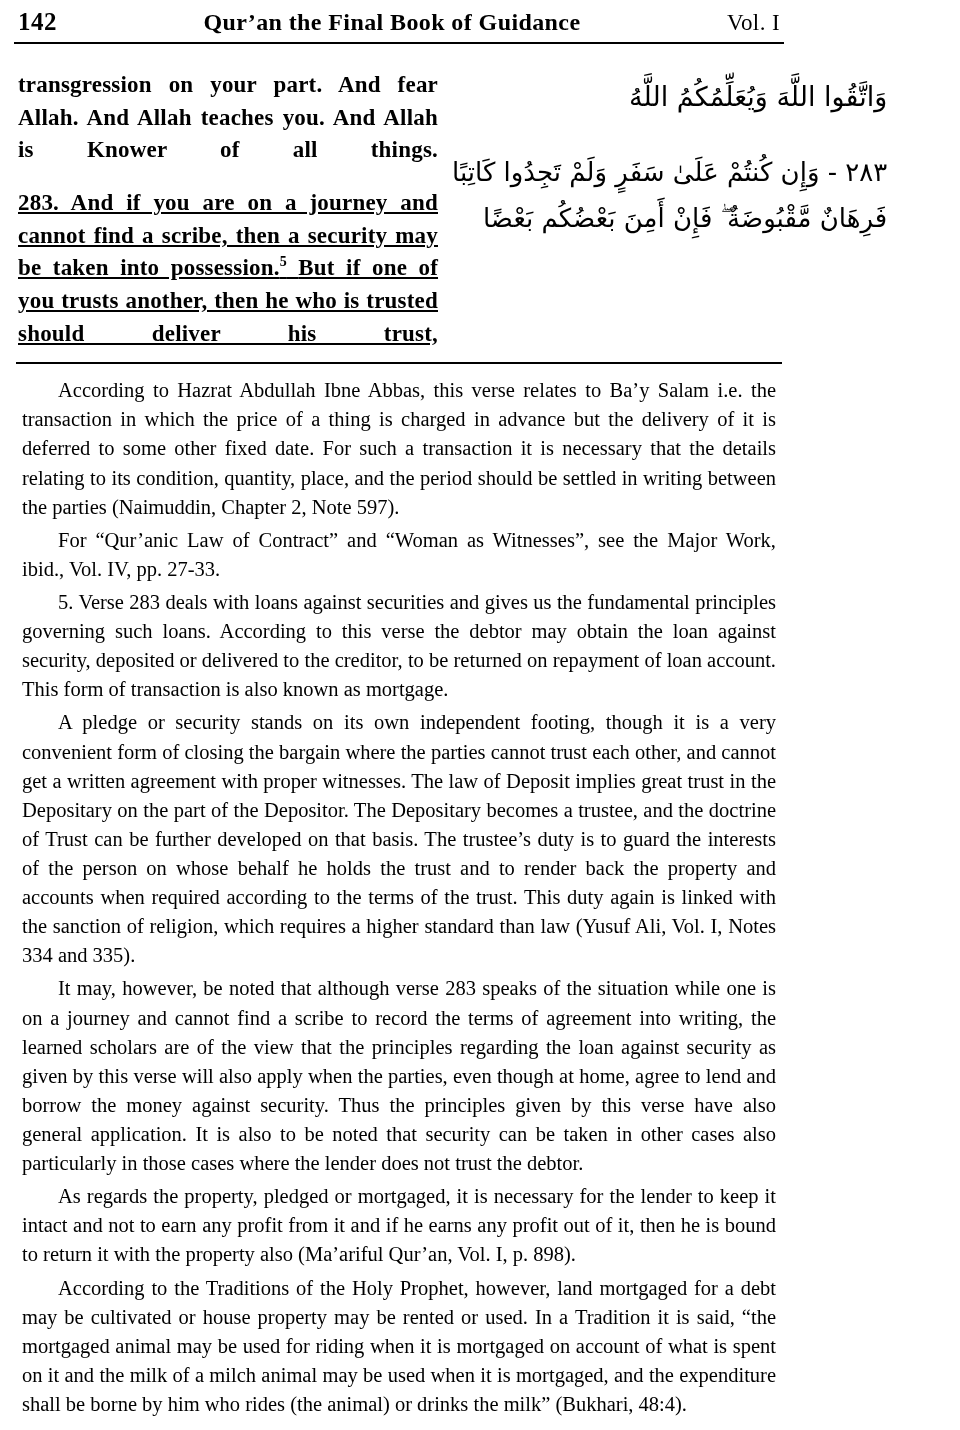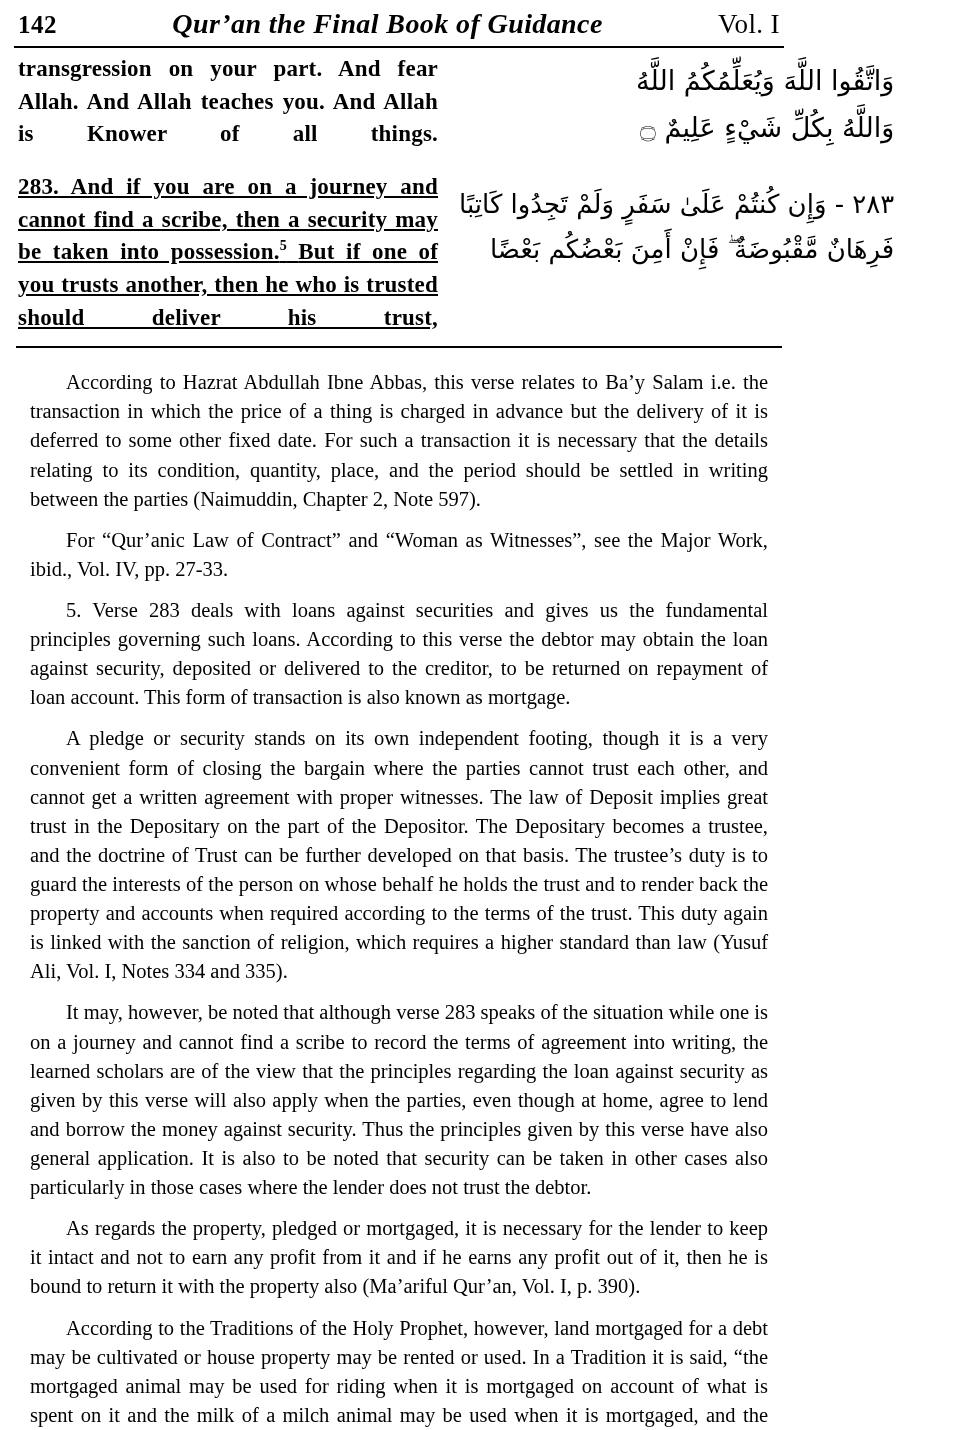--- a/index.html
+++ b/index.html
@@ -28,43 +28,41 @@
     align-items: baseline;
     justify-content: space-between;
     padding: 0 4px 4px 4px;
   }
   .header-page-number {
     font-size: 25px;
     font-weight: bold;
     letter-spacing: 0.5px;
   }
   .header-title {
-    font-size: 28px;
-    font-style: italic;
+    font-size: 24px;
     font-weight: bold;
     letter-spacing: 0.4px;
     white-space: nowrap;
   }
   .header-volume {
-    font-size: 27px;
+    font-size: 23px;
     letter-spacing: 0.4px;
   }
   .rule-thick {
     border: none;
     border-top: 2px solid #000;
     margin: 2px 0 0 0;
   }
 
   
   .scripture {
     display: flex;
     flex-direction: row;
     align-items: flex-start;
-    padding: 5px 4px 0 4px;
-    gap: 7px;
+    padding: 25px 4px 0 4px;
   }
   .translation-col {
     width: 420px;
     flex: 0 0 420px;
     padding-right: 10px;
   }
   .arabic-col {
     flex: 1 1 auto;
     text-align: right;
     direction: rtl;
@@ -105,21 +103,21 @@
   }
 
   
   .commentary {
     padding: 8px 4px 0 4px;
     font-size: 20.5px;
     line-height: 1.42;
     text-align: justify;
   }
   .commentary p {
-    margin: 12px;
+    margin: 4px;
     text-indent: 36px;
   }
 </style>
 </head>
 <body>
 
 <div class="page">
 
   <div class="header">
     <div class="header-page-number">142</div>
@@ -130,33 +128,32 @@
 
   <div class="scripture">
 
     <div class="translation-col">
       <p class="verse-en">transgression on your part. And fear Allah. And Allah teaches you. And Allah is Knower of all things.</p>
       <p class="verse-en last"><span>283. And if you are on a journey and cannot find a scribe, then a security may be taken into possession.</span><sup>5</sup> <span>But if one of you trusts another, then he who is trusted should deliver his trust,</span></p>
     </div>
 
     <div class="arabic-col">
       <p class="arabic-line sm">وَاتَّقُوا اللَّهَ وَيُعَلِّمُكُمُ اللَّهُ</p>
-      <p class="arabic-line sm">وَاللَّهُ بِكُلِّ شَيْءٍ عَلِيمٌ ۝</p>
       <div class="arabic-gap"></div>
       <p class="arabic-line">٢٨٣ - وَإِن كُنتُمْ عَلَىٰ سَفَرٍ وَلَمْ تَجِدُوا كَاتِبًا</p>
       <p class="arabic-line">فَرِهَانٌ مَّقْبُوضَةٌ ۖ فَإِنْ أَمِنَ بَعْضُكُم بَعْضًا</p>
     </div>
 
   </div>
 
   <hr class="rule-thin">
 
   <div class="commentary">
     <p>According to Hazrat Abdullah Ibne Abbas, this verse relates to Ba’y Salam i.e. the transaction in which the price of a thing is charged in advance but the delivery of it is deferred to some other fixed date. For such a transaction it is necessary that the details relating to its condition, quantity, place, and the period should be settled in writing between the parties (Naimuddin, Chapter 2, Note 597).</p>
     <p>For “Qur’anic Law of Contract” and “Woman as Witnesses”, see the Major Work, ibid., Vol. IV, pp. 27-33.</p>
     <p>5.      Verse 283 deals with loans against securities and gives us the fundamental principles governing such loans. According to this verse the debtor may obtain the loan against security, deposited or delivered to the creditor, to be returned on repayment of loan account. This form of transaction is also known as mortgage.</p>
     <p>A pledge or security stands on its own independent footing, though it is a very convenient form of closing the bargain where the parties cannot trust each other, and cannot get a written agreement with proper witnesses. The law of Deposit implies great trust in the Depositary on the part of the Depositor. The Depositary becomes a trustee, and the doctrine of Trust can be further developed on that basis. The trustee’s duty is to guard the interests of the person on whose behalf he holds the trust and to render back the property and accounts when required according to the terms of the trust. This duty again is linked with the sanction of religion, which requires a higher standard than law (Yusuf Ali, Vol. I, Notes 334 and 335).</p>
     <p>It may, however, be noted that although verse 283 speaks of the situation while one is on a journey and cannot find a scribe to record the terms of agreement into writing, the learned scholars are of the view that the principles regarding the loan against security as given by this verse will also apply when the parties, even though at home, agree to lend and borrow the money against security. Thus the principles given by this verse have also general application. It is also to be noted that security can be taken in other cases also particularly in those cases where the lender does not trust the debtor.</p>
-    <p>As regards the property, pledged or mortgaged, it is necessary for the lender to keep it intact and not to earn any profit from it and if he earns any profit out of it, then he is bound to return it with the property also (Ma’ariful Qur’an, Vol. I, p. 390).</p>
+    <p>As regards the property, pledged or mortgaged, it is necessary for the lender to keep it intact and not to earn any profit from it and if he earns any profit out of it, then he is bound to return it with the property also (Ma’ariful Qur’an, Vol. I, p. 898).</p>
     <p>According to the Traditions of the Holy Prophet, however, land mortgaged for a debt may be cultivated or house property may be rented or used. In a Tradition it is said, “the mortgaged animal may be used for riding when it is mortgaged on account of what is spent on it and the milk of a milch animal may be used when it is mortgaged, and the expenditure shall be borne by him who rides (the animal) or drinks the milk” (Bukhari, 48:4).</p>
   </div>
 
 </div>
 
 </body></html>

